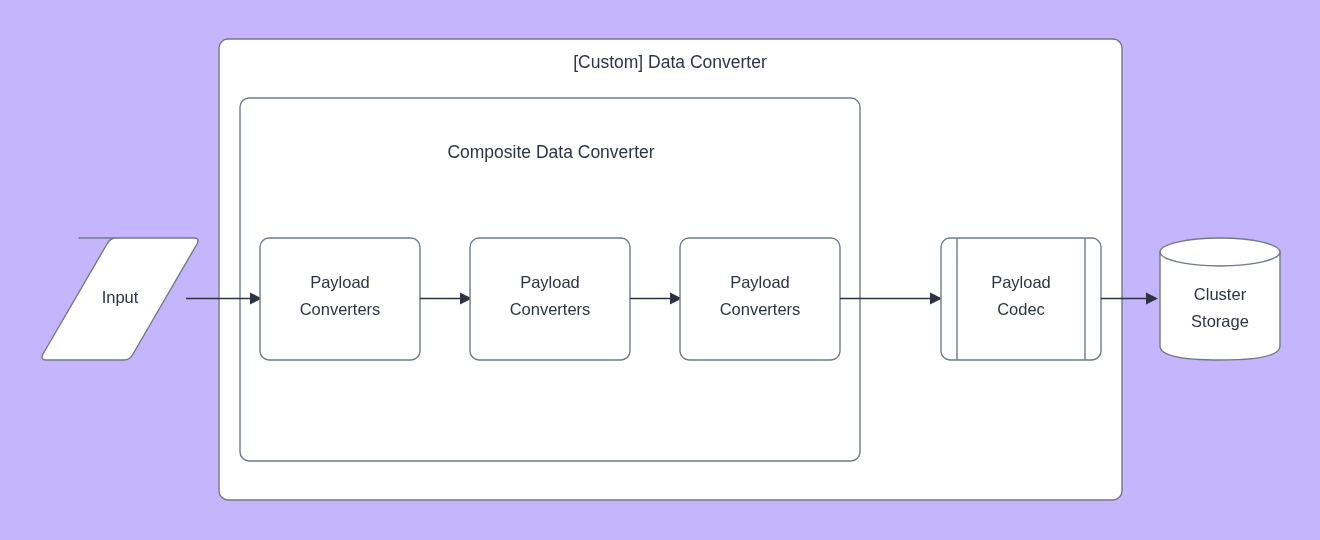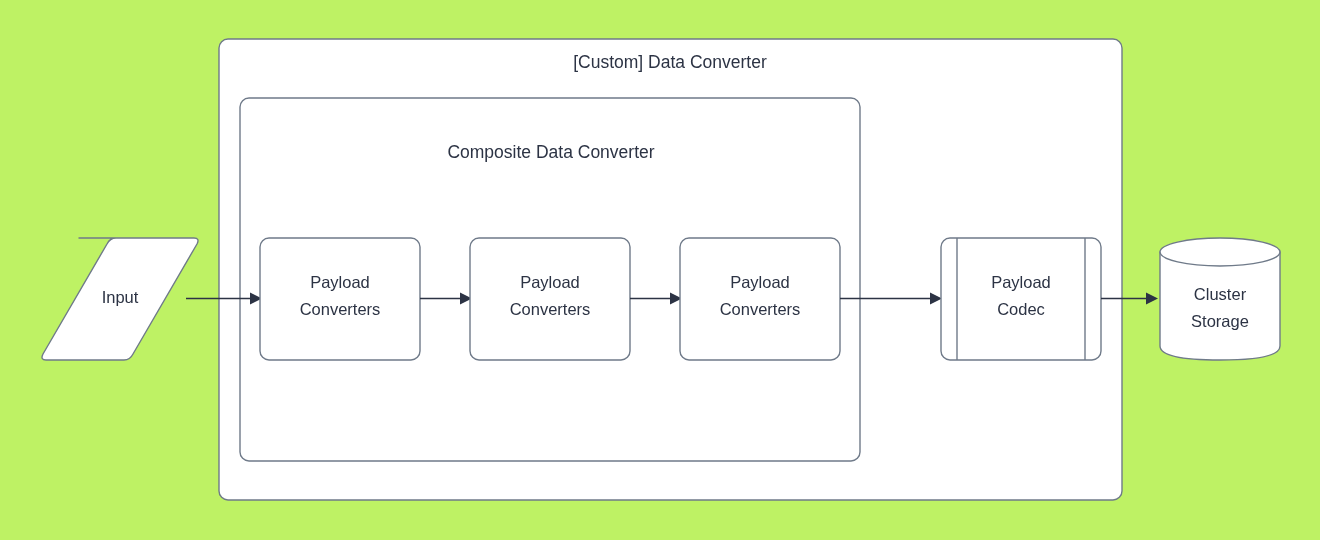--- a/index.html
+++ b/index.html
@@ -9,21 +9,21 @@
     background: #ffffff;
   }
   body {
     font-family: "Liberation Sans", sans-serif;
     -webkit-font-smoothing: antialiased;
   }
   #canvas {
     position: relative;
     width: 1320px;
     height: 540px;
-    background: #bef264;
+    background: #c4b5fd;
     overflow: hidden;
   }
   #diagram-svg {
     position: absolute;
     left: 0;
     top: 0;
     width: 1320px;
     height: 540px;
   }
   .shape-stroke {

